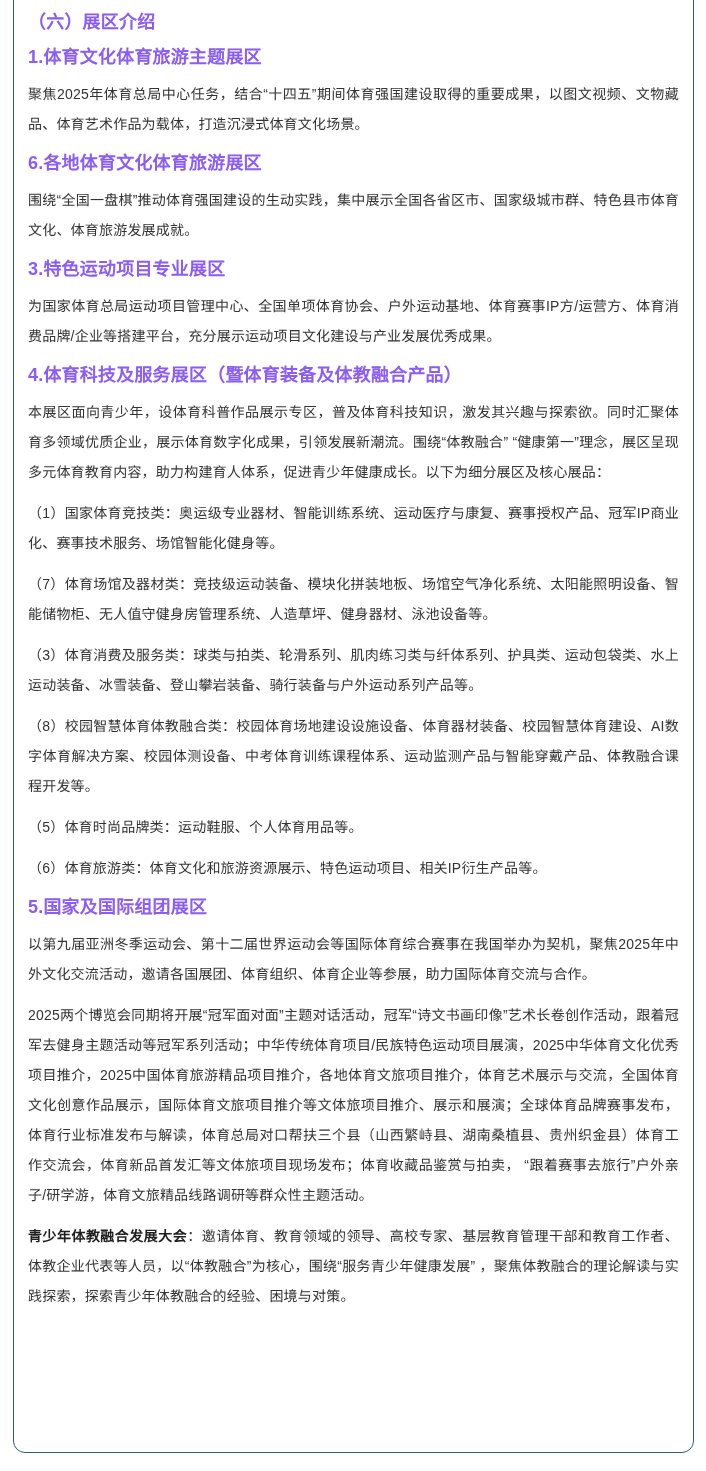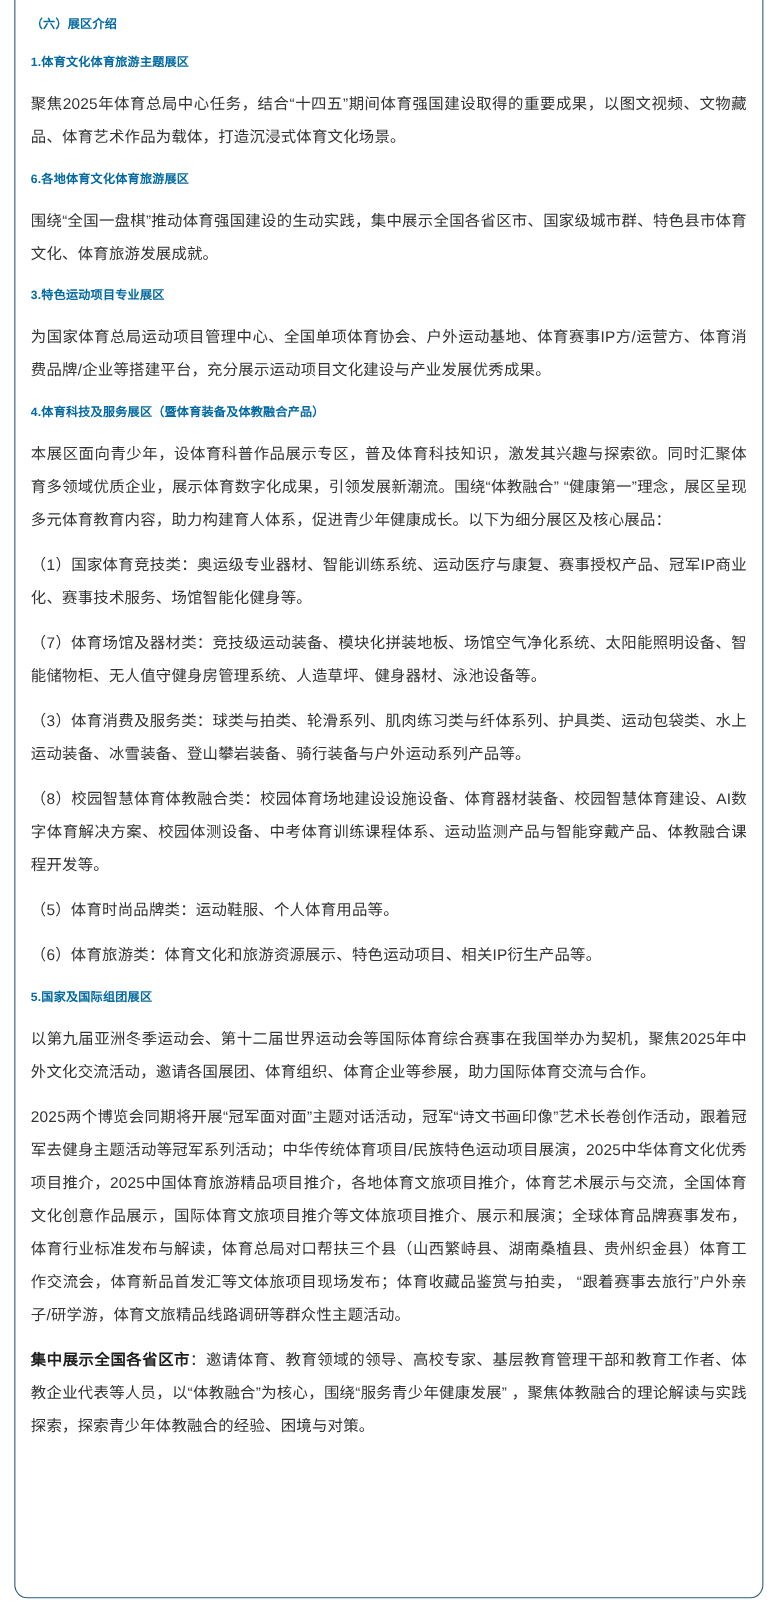--- a/index.html
+++ b/index.html
@@ -21,23 +21,23 @@
     width: 681px;
     height: 1479px;
     box-sizing: border-box;
     border: 1.5px solid #2d5c77;
     border-radius: 12px;
     background: #ffffff;
     padding: 36px 14px 16px 14px;
     overflow: hidden;
   }
   .heading, .subheading {
-    font-size: 11px;
+    font-size: 18px;
     font-weight: bold;
-    color: #0369a1;
+    color: #8b5cf6;
     line-height: 22px;
     margin: 13px 0 0 0;
     letter-spacing: 0.2px;
   }
   .heading:first-child {
     margin-top: 0;
   }
   .para {
     font-size: 14px;
     color: #333333;
@@ -76,15 +76,15 @@
   <p class="para">（3）体育消费及服务类：球类与拍类、轮滑系列、肌肉练习类与纤体系列、护具类、运动包袋类、水上运动装备、冰雪装备、登山攀岩装备、骑行装备与户外运动系列产品等。</p>
   <p class="para">（8）校园智慧体育体教融合类：校园体育场地建设设施设备、体育器材装备、校园智慧体育建设、AI数字体育解决方案、校园体测设备、中考体育训练课程体系、运动监测产品与智能穿戴产品、体教融合课程开发等。</p>
   <p class="para">（5）体育时尚品牌类：运动鞋服、个人体育用品等。</p>
   <p class="para">（6）体育旅游类：体育文化和旅游资源展示、特色运动项目、相关IP衍生产品等。</p>
 
   <div class="subheading">5.国家及国际组团展区</div>
   <p class="para">以第九届亚洲冬季运动会、第十二届世界运动会等国际体育综合赛事在我国举办为契机，聚焦2025年中外文化交流活动，邀请各国展团、体育组织、体育企业等参展，助力国际体育交流与合作。</p>
 
   <p class="para">2025两个博览会同期将开展“冠军面对面”主题对话活动，冠军“诗文书画印像”艺术长卷创作活动，跟着冠军去健身主题活动等冠军系列活动；中华传统体育项目/民族特色运动项目展演，2025中华体育文化优秀项目推介，2025中国体育旅游精品项目推介，各地体育文旅项目推介，体育艺术展示与交流，全国体育文化创意作品展示，国际体育文旅项目推介等文体旅项目推介、展示和展演；全球体育品牌赛事发布，体育行业标准发布与解读，体育总局对口帮扶三个县（山西繁峙县、湖南桑植县、贵州织金县）体育工作交流会，体育新品首发汇等文体旅项目现场发布；体育收藏品鉴赏与拍卖， “跟着赛事去旅行”户外亲子/研学游，体育文旅精品线路调研等群众性主题活动。</p>
 
-  <p class="para"><span class="lead">集中展示全国各省区市</span><span>：邀请体育、教育领域的领导、高校专家、基层教育管理干部和教育工作者、体教企业代表等人员，以“体教融合”为核心，围绕“服务青少年健康发展” ，聚焦体教融合的理论解读与实践探索，探索青少年体教融合的经验、困境与对策。</span></p>
+  <p class="para"><span class="lead">青少年体教融合发展大会</span><span>：邀请体育、教育领域的领导、高校专家、基层教育管理干部和教育工作者、体教企业代表等人员，以“体教融合”为核心，围绕“服务青少年健康发展” ，聚焦体教融合的理论解读与实践探索，探索青少年体教融合的经验、困境与对策。</span></p>
 
 </div>
 
 </body></html>

